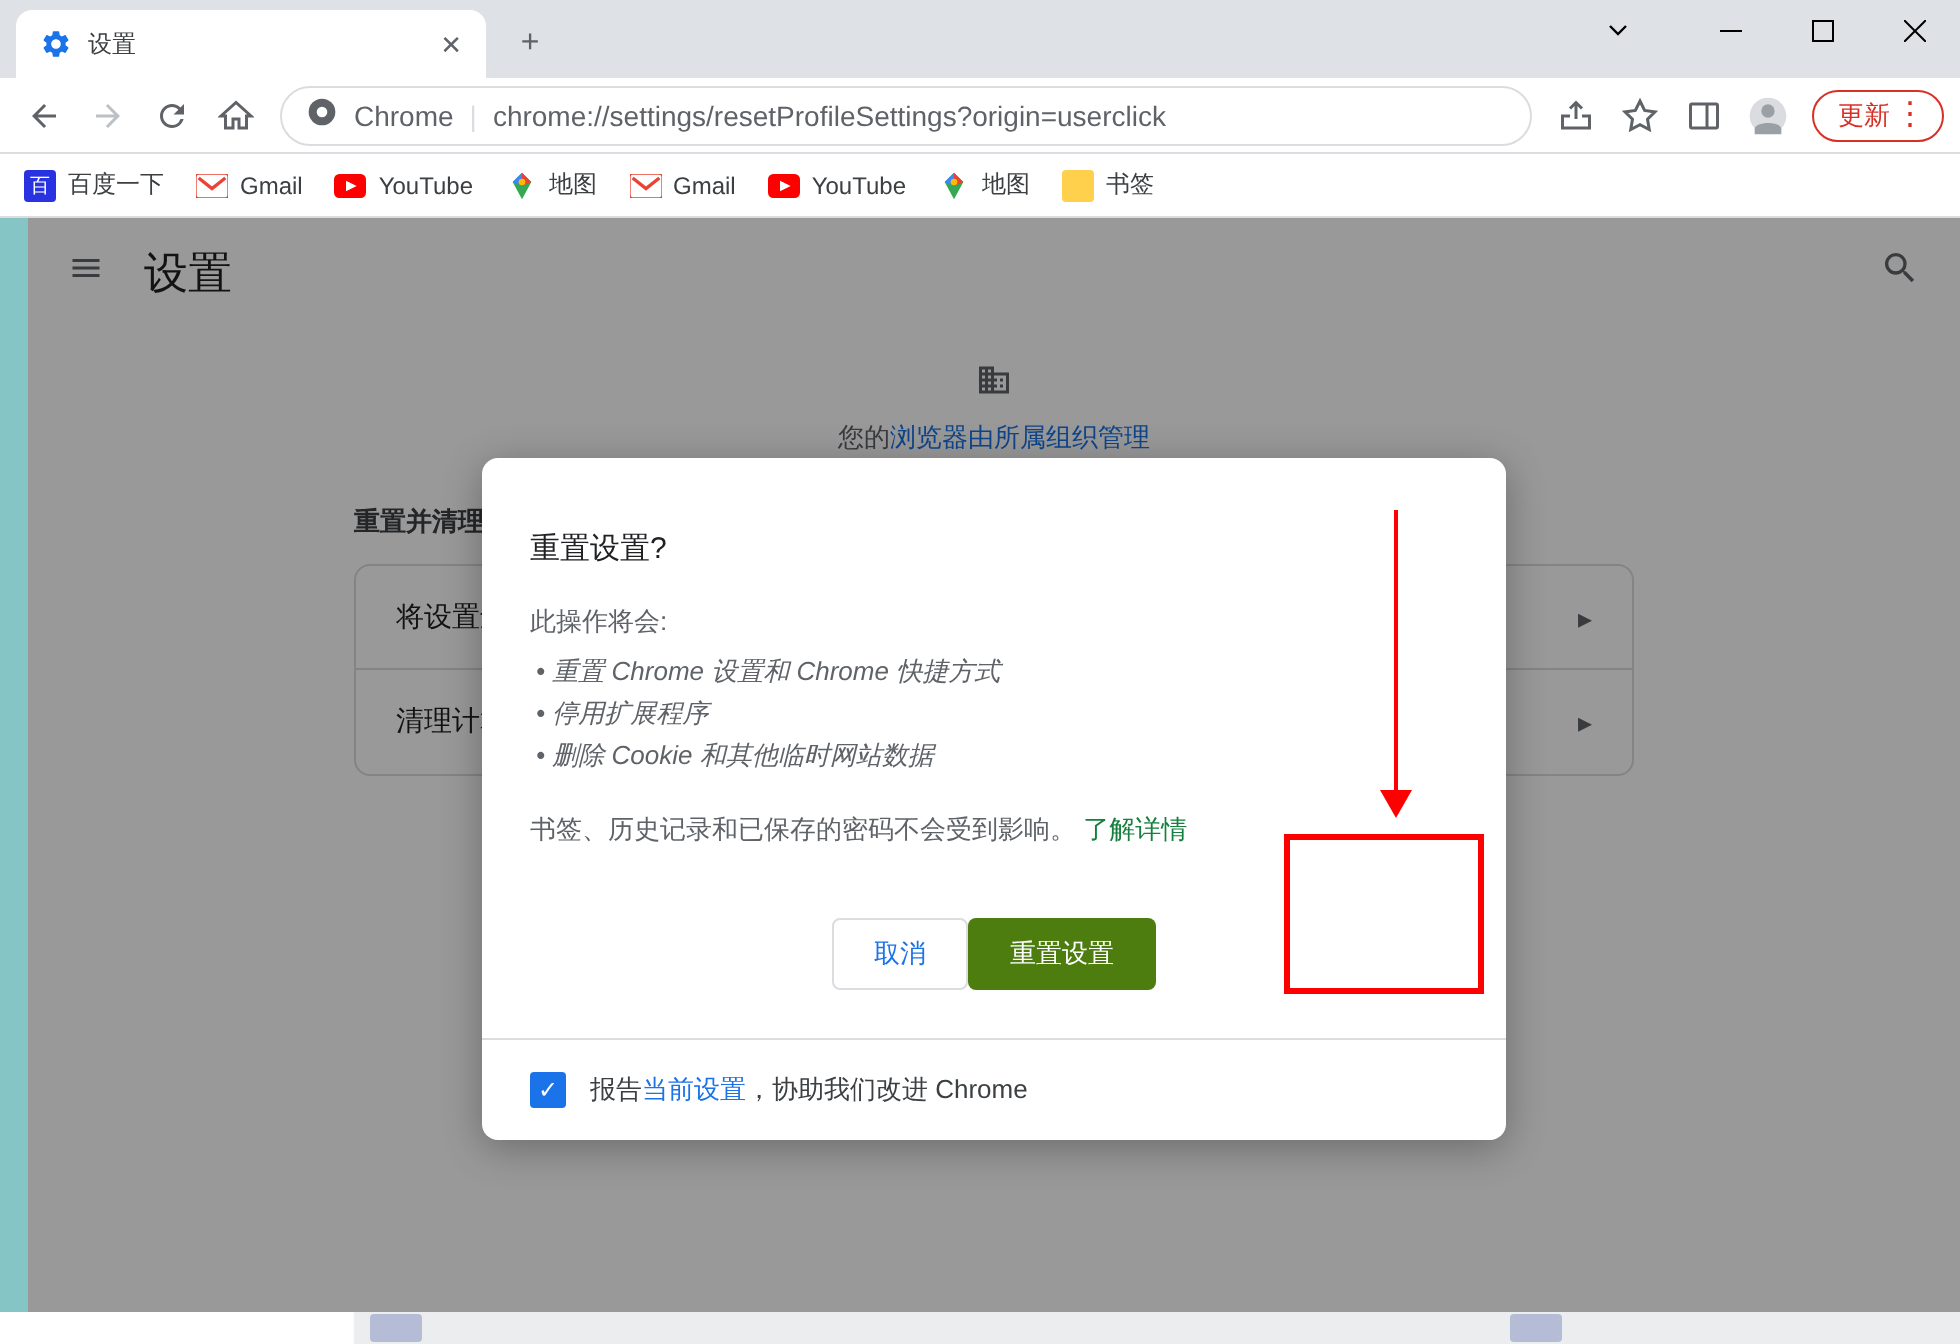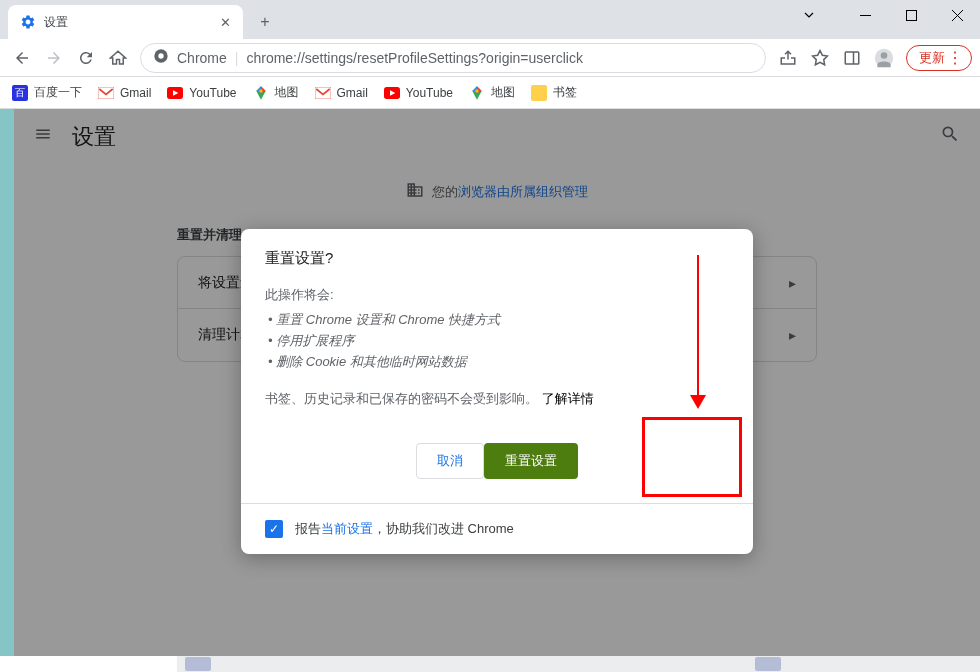--- a/index.html
+++ b/index.html
@@ -36,41 +36,41 @@
     
     .content-area { position: absolute; top: 109px; left: 14px; right: 0; bottom: 16px; background: #fff; overflow: hidden; }
     .content-area::before { content:''; position:absolute; inset:0; background:#fff; }
     .content-inner { position: relative; height: 100%; }
     
     .settings-header { height: 56px; display: flex; align-items: center; padding: 0 20px; gap: 20px; border-bottom: 1px solid #0000; }
     .hamburger { color: #5f6368; font-size: 18px; }
     .settings-title { font-size: 22px; color: #202124; }
     .search-icon-right { margin-left: auto; color: #5f6368; font-size: 18px; }
     
-    .org-notice { text-align: center; padding: 16px 0; font-size: 13px; color: #5f6368; display:flex; justify-content:center; align-items:center; gap:8px; }
+    .org-notice { text-align: center; padding: 16px 0; font-size: 13px; color: #5f6368; display:flex; justify-content:center; align-items:center; gap:8px;flex-direction:column; }
     .org-notice .link { color: #1a73e8; }
     
     .section-title { font-size: 13px; color: #3c4043; padding: 8px 0 12px; font-weight: 600; width: 640px; margin: 0 auto; }
     
     .settings-card { width: 640px; margin: 0 auto; border: 1px solid #dadce0; border-radius: 8px; overflow: hidden; }
     .card-row { height: 52px; display: flex; align-items: center; padding: 0 20px; font-size: 14px; color: #202124; border-bottom: 1px solid #dadce0; }
     .card-row:last-child { border-bottom: none; }
     .card-arrow { margin-left: auto; color: #5f6368; }
     
     
     .modal-overlay { position: absolute; top: 109px; left: 14px; right: 0; bottom: 16px; background: rgba(0,0,0,0.4); display: flex; align-items: flex-start; justify-content: center; padding-top: 120px; }
     .modal { width: 512px; background: #fff; border-radius: 8px; box-shadow: 0 4px 20px rgba(0,0,0,0.3); }
-    .modal-body { padding: 20px 24px 24px; }
+    .modal-body { padding: 36px 24px 24px; }
     .modal-title { font-size: 15px; color: #202124; margin-bottom: 16px; }
     .modal-text { font-size: 13px; color: #5f6368; line-height: 1.7; }
     .modal-text p { margin-bottom: 4px; }
     .modal-list { margin: 4px 0 16px; font-style: italic; }
     .modal-list li { list-style: none; font-size: 13px; color: #5f6368; line-height: 1.6; padding-left: 3px; }
     .modal-note { font-size: 13px; color: #5f6368; margin-top: 8px; }
-    .modal-note .link { color: #000000; }
+    .modal-note .link { color: #15803d; }
     
     .modal-actions { display: flex; justify-content: center; margin-top: 32px; }
     .btn { padding: 8px 20px; border-radius: 4px; font-size: 13px; cursor: pointer; border: 1px solid transparent; }
     .btn-cancel { color: #1a73e8; border-color: #dadce0; background: #fff; }
     .btn-primary { background: #4d7c0f; color: #fff; }
     
     .modal-footer { border-top: 1px solid #dadce0; padding: 16px 24px; display: flex; align-items: center; gap: 12px; font-size: 13px; color: #3c4043; }
     .checkbox { width: 18px; height: 18px; background: #1a73e8; border-radius: 2px; display: flex; align-items: center; justify-content: center; color: #fff; font-size: 12px; }
     .modal-footer .link { color: #1a73e8; }
     

